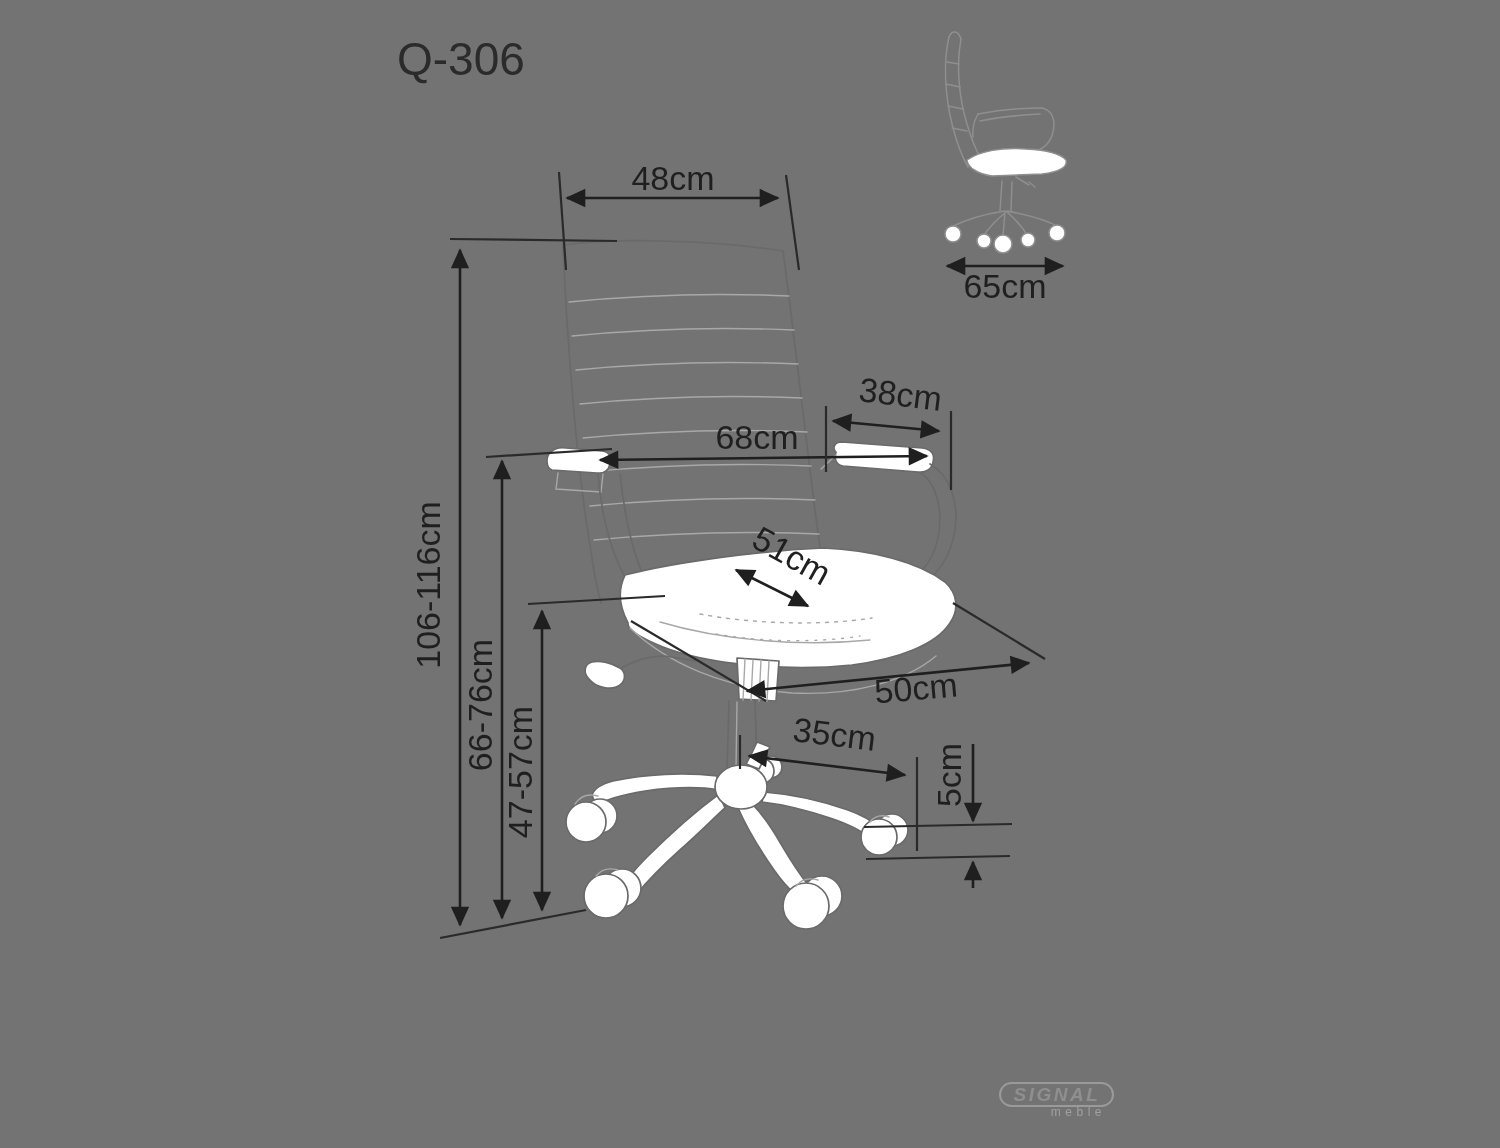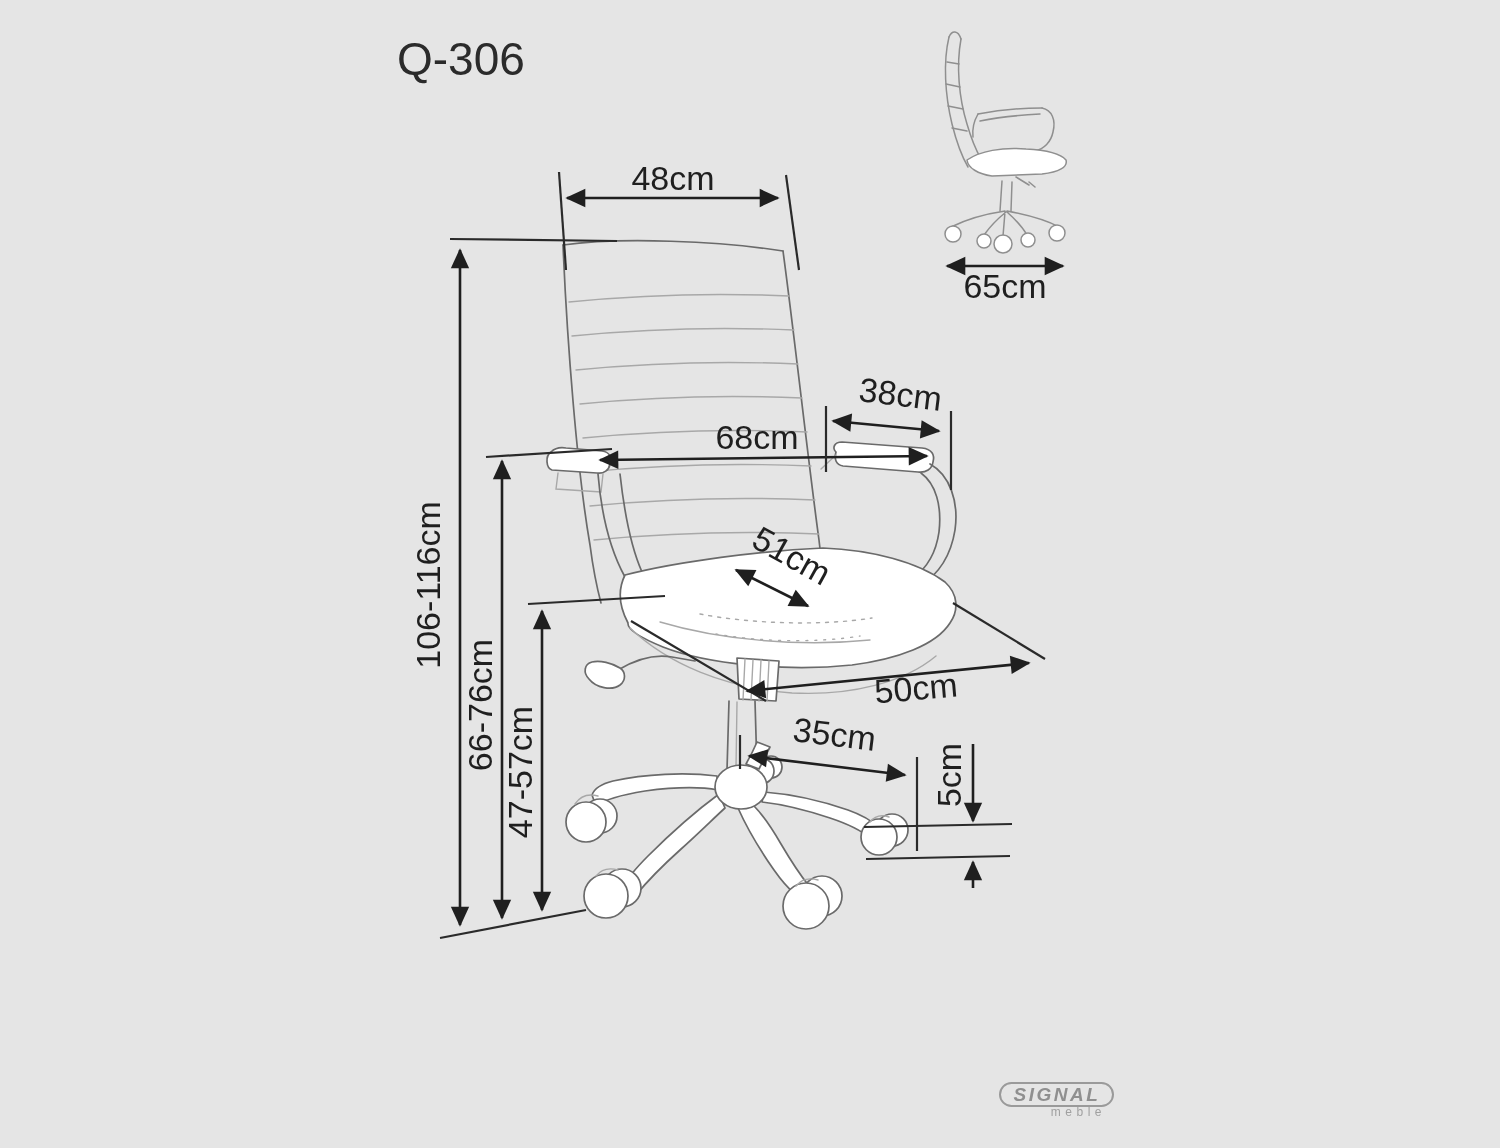--- a/index.html
+++ b/index.html
@@ -1,16 +1,16 @@
 <!DOCTYPE html>
 <html><head>
 <meta charset="utf-8">
 <style>
   html,body{margin:0;padding:0;background:#ffffff;}
-  .stage{position:relative;width:1500px;height:1148px;background:#e5e5e5;overflow:hidden;
+  .stage{position:relative;width:1500px;height:1148px;background:#737373;overflow:hidden;
          font-family:"Liberation Sans", sans-serif;}
   svg{display:block;}
   .title{font:400 46px "Liberation Sans", sans-serif;fill:#2b2b2b;}
   .dim{font:400 34px "Liberation Sans", sans-serif;fill:#1f1f1f;}
   .dimln{stroke:#1f1f1f;stroke-width:2.6;fill:none;}
   .extln{stroke:#2a2a2a;stroke-width:2.2;fill:none;}
   .sk{stroke:#6a6a6a;stroke-width:1.7;fill:none;stroke-linecap:round;stroke-linejoin:round;}
   .skf{stroke:#6a6a6a;stroke-width:1.7;fill:#ffffff;stroke-linejoin:round;}
   .skl{stroke:#a8a8a8;stroke-width:1.4;fill:none;stroke-linecap:round;}
   .sv{stroke:#8f8f8f;stroke-width:1.5;fill:none;stroke-linecap:round;stroke-linejoin:round;}

